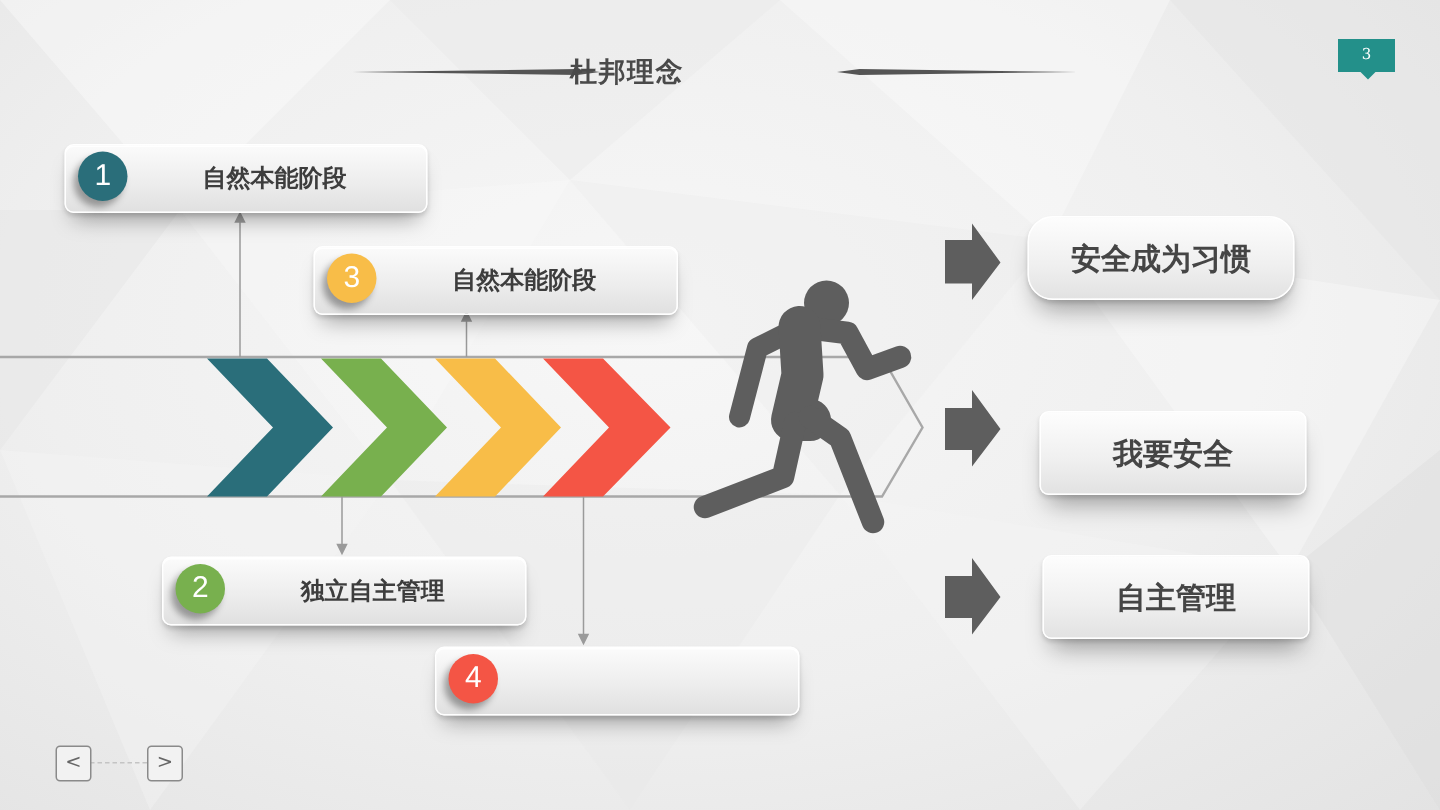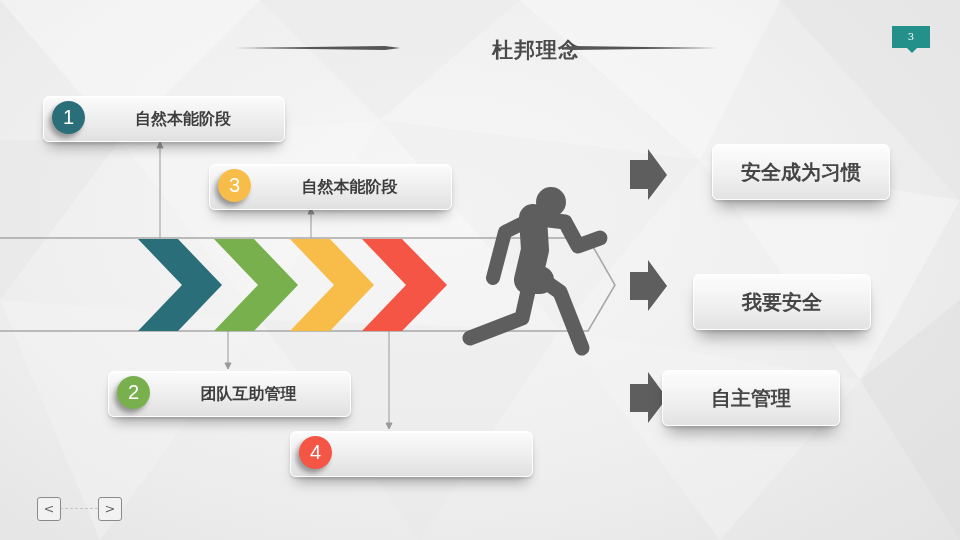--- a/index.html
+++ b/index.html
@@ -1,22 +1,22 @@
 <!DOCTYPE html>
 <html><head>
 <meta charset="utf-8">
 <style>
   html, body { margin:0; padding:0; }
   body { width:960px; height:540px; overflow:hidden; position:relative;
     font-family: "DejaVu Sans", "Liberation Sans", sans-serif;
     background: radial-gradient(ellipse at 45% 40%, #f7f7f7 0%, #efefef 55%, #e3e3e3 100%); }
   .bg-poly { position:absolute; inset:0; z-index:0; }
   .title-wrap { position:absolute; left:0; top:30px; width:960px; height:40px; z-index:2; }
-  .title { position:absolute; left:380px; width:200px; top:6px; text-align:right;
-    font-size:21px; font-weight:bold; color:#4a4a4a; letter-spacing:1px; }
+  .title { position:absolute; left:380px; width:200px; top:6px; text-align:left;
+    font-size:18px; font-weight:bold; color:#4a4a4a; letter-spacing:1px; }
   .page-badge { position:absolute; left:892px; top:26px; width:38px; height:22px; background:#23908a;
     color:#fff; font-size:10px; text-align:center; line-height:22px; z-index:3; font-family:"DejaVu Serif", serif; }
   .page-badge::after { content:""; position:absolute; left:15px; bottom:-5px; border-left:5px solid transparent;
     border-right:5px solid transparent; border-top:5px solid #23908a; }
   .diagram { position:absolute; inset:0; z-index:1; }
   .card { position:absolute; height:44px; border-radius:6px; z-index:3;
     background: linear-gradient(180deg,#fbfbfb 0%,#ececec 60%,#e0e0e0 100%);
     border:1px solid #ffffff;
     box-shadow: 0 10px 14px -6px rgba(0,0,0,0.35), 0 2px 3px rgba(0,0,0,0.12), inset 0 1px 0 #fff; }
   .card .num { position:absolute; left:8px; top:4px; width:33px; height:33px; border-radius:50%;
@@ -102,25 +102,25 @@
 <div class="card" style="left:43px;top:96px;width:240px;">
   <div class="num" style="background:#2a6e7a">1</div>
   <div class="label">自然本能阶段</div>
 </div>
 <div class="card" style="left:209px;top:164px;width:241px;">
   <div class="num" style="background:#f8bd48">3</div>
   <div class="label">自然本能阶段</div>
 </div>
 <div class="card" style="left:108px;top:371px;width:241px;">
   <div class="num" style="background:#78b04e">2</div>
-  <div class="label">团队互助管理</div>
+  <div class="label">独立自主管理</div>
 </div>
 <div class="card" style="left:290px;top:431px;width:241px;">
   <div class="num" style="background:#f45545">4</div>
 </div>
 
-<div class="result-card" style="left:712px;top:144px;width:176px;">安全成为习惯</div>
+<div class="result-card" style="left:685px;top:144px;width:176px;border-radius:17px;">安全成为习惯</div>
 <div class="result-card" style="left:693px;top:274px;width:176px;">我要安全</div>
-<div class="result-card" style="left:662px;top:370px;width:176px;">自主管理</div>
+<div class="result-card" style="left:695px;top:370px;width:176px;">自主管理</div>
 
 <div class="nav-btn" style="left:37px;">&lt;</div>
 <div class="nav-dash"></div>
 <div class="nav-btn" style="left:98px;">&gt;</div>
 
 </body></html>

